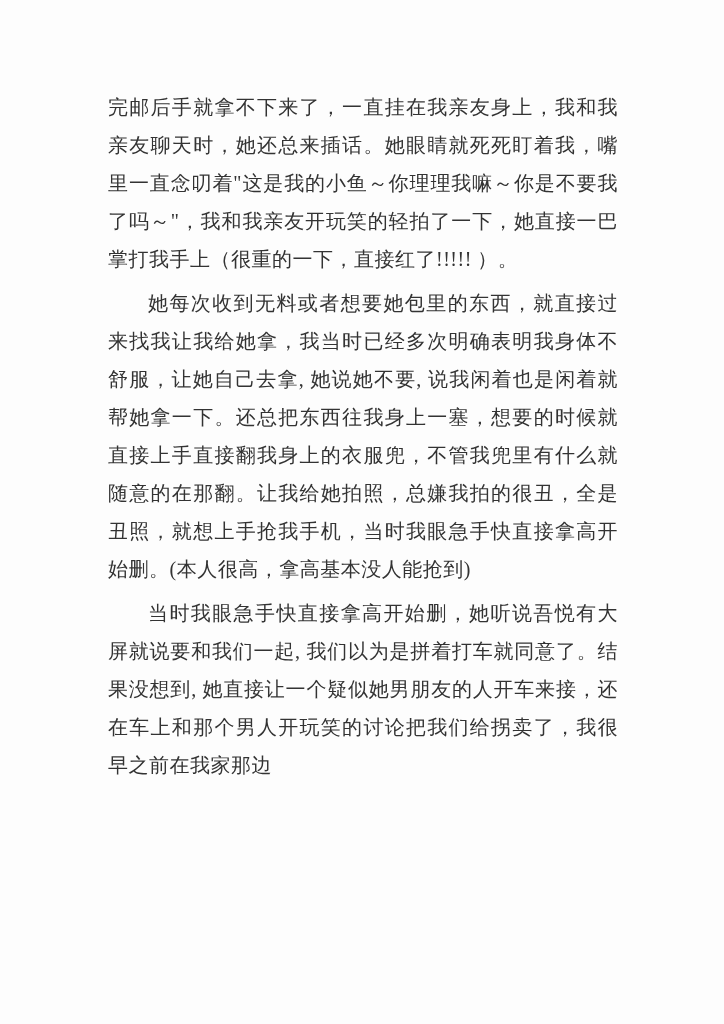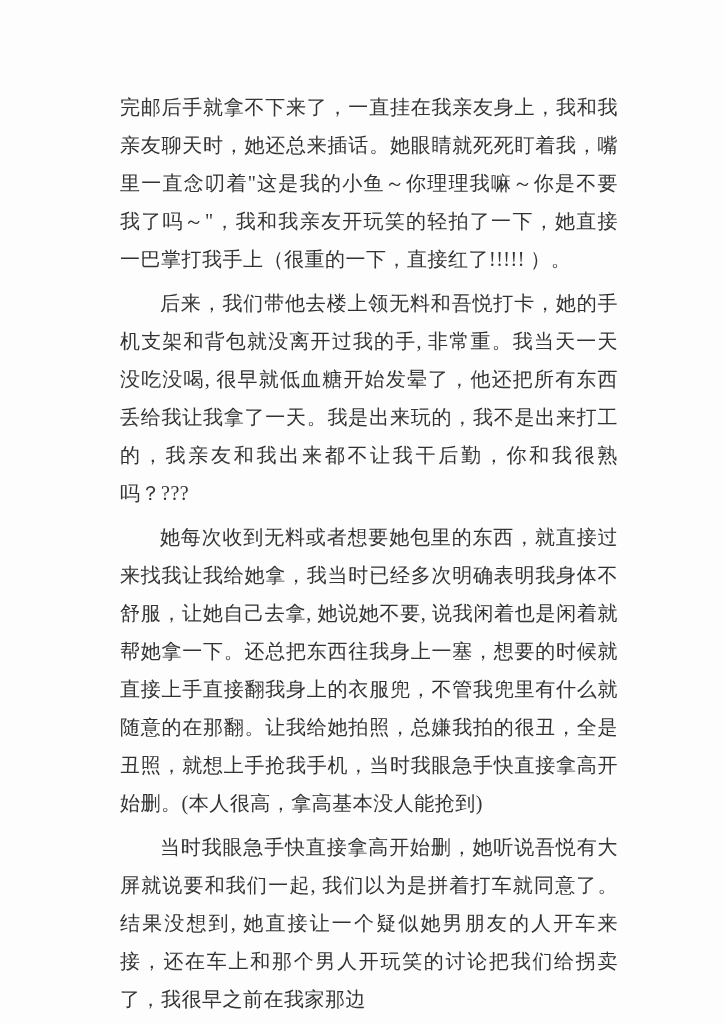--- a/index.html
+++ b/index.html
@@ -14,34 +14,33 @@
     position: relative;
     font-family: "Liberation Serif", "DejaVu Serif", serif;
   }
   .page {
     position: absolute;
     left: 104px;
     top: 88px;
     width: 514px;
   }
   .para {
-    margin: 0 0 6px 16px;
+    margin: 0 0 6px 4px;
     font-size: 20px;
     line-height: 38px;
     color: #333333;
     text-align: justify;
     text-justify: inter-ideograph;
     letter-spacing: 0.5px;
     word-break: break-all;
   }
   .para.indent {
     text-indent: 2em;
   }
 </style>
 </head>
 <body style="background: rgb(253, 253, 253);">
 
 <div class="page">
   <p class="para">完邮后手就拿不下来了，一直挂在我亲友身上，我和我亲友聊天时，她还总来插话。她眼睛就死死盯着我，嘴里一直念叨着"这是我的小鱼～你理理我嘛～你是不要我了吗～"，我和我亲友开玩笑的轻拍了一下，她直接一巴掌打我手上（很重的一下，直接红了!!!!! ）。</p>
-  <p class="para indent">后来，我们带他去楼上领无料和吾悦打卡，她的手机支架和背包就没离开过我的手, 非常重。我当天一天没吃没喝, 很早就低血糖开始发晕了，他还把所有东西丢给我让我拿了一天。我是出来玩的，我不是出来打工的，我亲友和我出来都不让我干后勤，你和我很熟吗？???</p>
   <p class="para indent">她每次收到无料或者想要她包里的东西，就直接过来找我让我给她拿，我当时已经多次明确表明我身体不舒服，让她自己去拿, 她说她不要, 说我闲着也是闲着就帮她拿一下。还总把东西往我身上一塞，想要的时候就直接上手直接翻我身上的衣服兜，不管我兜里有什么就随意的在那翻。让我给她拍照，总嫌我拍的很丑，全是丑照，就想上手抢我手机，当时我眼急手快直接拿高开始删。(本人很高，拿高基本没人能抢到)</p>
   <p class="para indent">当时我眼急手快直接拿高开始删，她听说吾悦有大屏就说要和我们一起, 我们以为是拼着打车就同意了。结果没想到, 她直接让一个疑似她男朋友的人开车来接，还在车上和那个男人开玩笑的讨论把我们给拐卖了，我很早之前在我家那边</p>
 </div>
 
 </body></html>

